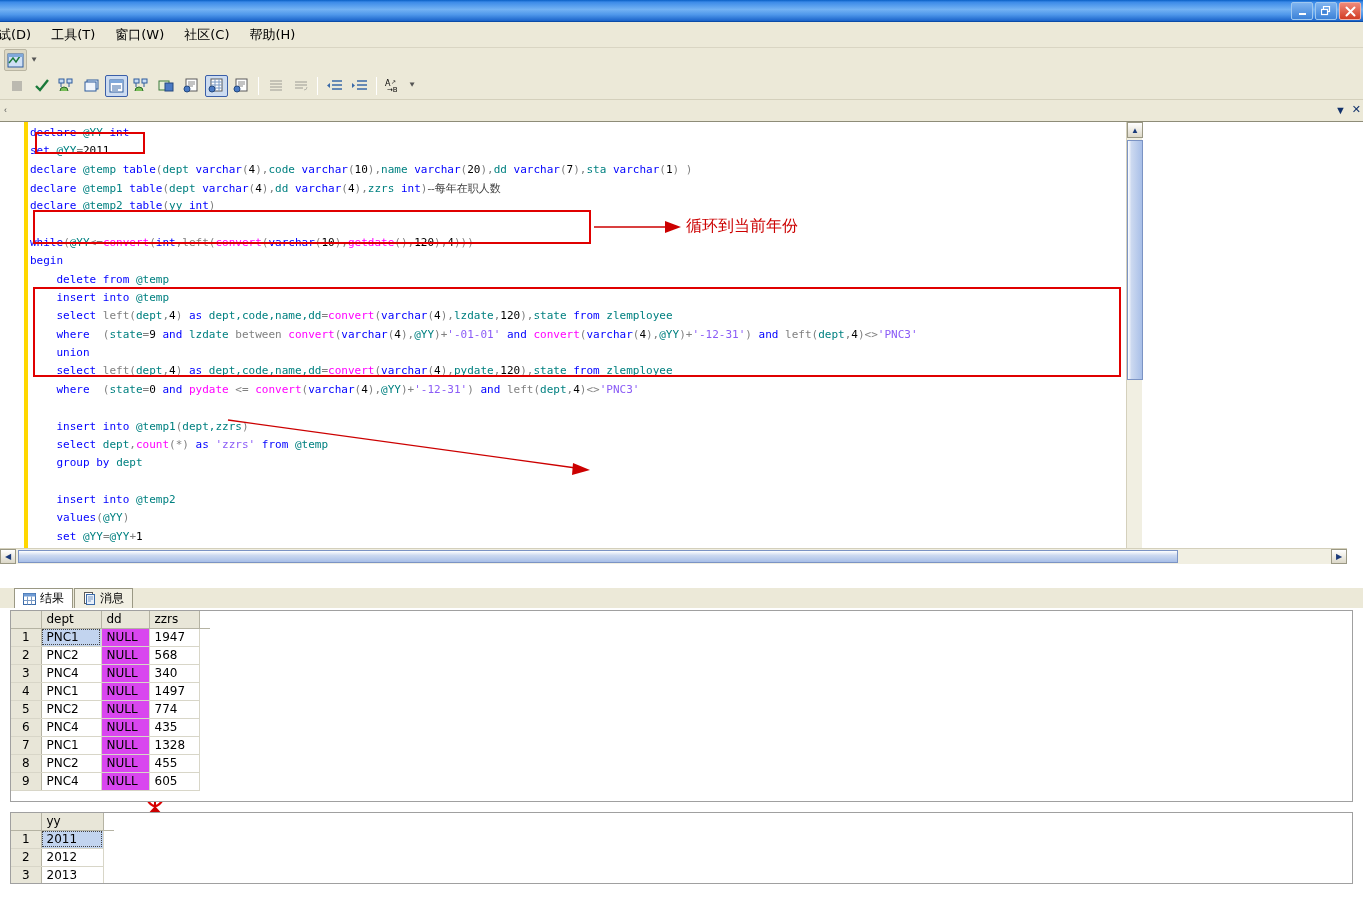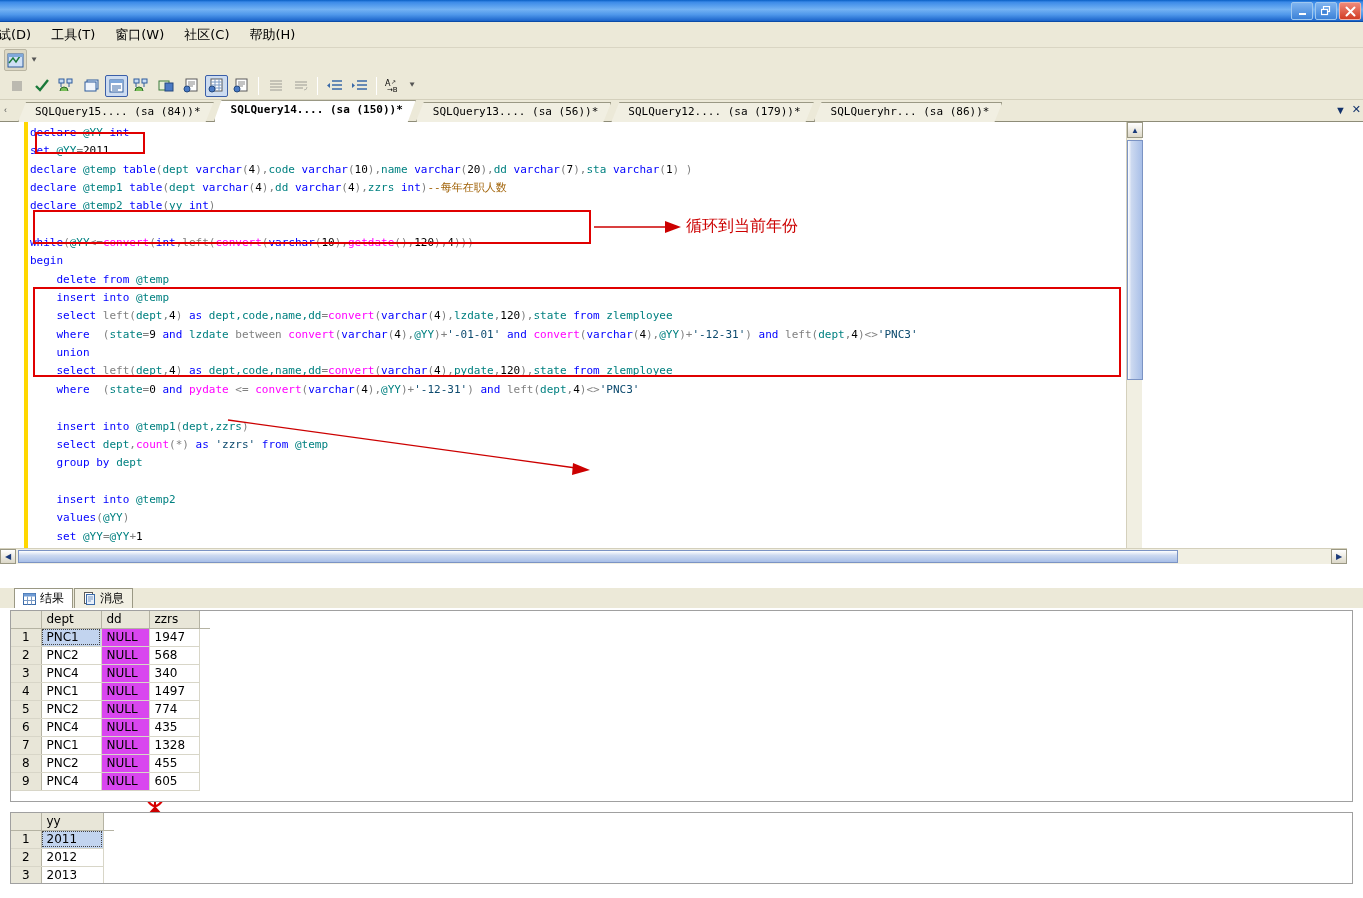--- a/index.html
+++ b/index.html
@@ -116,22 +116,22 @@
     font-family: "DejaVu Sans Mono", monospace;
     font-size: 11px;
     line-height: 18.35px;
     white-space: pre;
     color: #000000;
   }
   .code div { height: 18.35px; }
   .k  { color: #0000ff; }
   .fn { color: #ff00ff; }         
   .ty { color: #008080; }         
-  .st { color: #0c4a6e; }         
-  .cm { color: #a16207; }         
+  .st { color: #8b5cf6; }         
+  .cm { color: #404040; font-family: Liberation Serif, serif; }         
   .gy { color: #808080; }         
   .pl { color: #000000; }
 
   
   .v-scroll {
     position: absolute; right: 0; top: 122px; width: 16px; height: 442px;
     background: #f1efe2; border-left: 1px solid #d4d0bc;
   }
   .v-scroll .arrow {
     position: absolute; left: 0; width: 16px; height: 16px;
@@ -370,27 +370,20 @@
         <text x="0" y="8" font-size="8" font-family="DejaVu Sans" fill="#000">A</text>
         <text x="6" y="6" font-size="6" font-family="DejaVu Sans" fill="#000">↗</text>
         <text x="2" y="14" font-size="7" font-family="DejaVu Sans" fill="#000">→B</text>
       </svg>
     </div>
     <div class="tgrip">⯆</div>
   </div>
 
   <div class="tabstrip">
     <div class="tab-left-arrow">‹</div>
-    <div class="tabs">
-      <div class="tab">SQLQuery15....  (sa (84))*</div>
-      <div class="tab active">SQLQuery14....  (sa (150))*</div>
-      <div class="tab">SQLQuery13....  (sa (56))*</div>
-      <div class="tab">SQLQuery12....  (sa (179))*</div>
-      <div class="tab">SQLQueryhr...  (sa (86))*</div>
-    </div>
     <div class="tabstrip-right">
       <span>▼</span>
       <span>✕</span>
     </div>
   </div>
 
   <div class="editor">
     <div class="editor-gutter"></div>
     <div class="yellow-bar"></div>
     <div class="code" id="code-area"><div><span class="k">declare </span><span class="ty">@YY</span><span class="pl"> </span><span class="k">int</span></div><div><span class="k">set </span><span class="ty">@YY</span><span class="gy">=</span><span class="pl">2011</span></div><div><span class="k">declare </span><span class="ty">@temp</span><span class="pl"> </span><span class="k">table</span><span class="gy">(</span><span class="ty">dept </span><span class="k">varchar</span><span class="gy">(</span><span class="pl">4</span><span class="gy">),</span><span class="ty">code </span><span class="k">varchar</span><span class="gy">(</span><span class="pl">10</span><span class="gy">),</span><span class="ty">name </span><span class="k">varchar</span><span class="gy">(</span><span class="pl">20</span><span class="gy">),</span><span class="ty">dd </span><span class="k">varchar</span><span class="gy">(</span><span class="pl">7</span><span class="gy">),</span><span class="ty">sta </span><span class="k">varchar</span><span class="gy">(</span><span class="pl">1</span><span class="gy">) )</span></div><div><span class="k">declare </span><span class="ty">@temp1</span><span class="pl"> </span><span class="k">table</span><span class="gy">(</span><span class="ty">dept </span><span class="k">varchar</span><span class="gy">(</span><span class="pl">4</span><span class="gy">),</span><span class="ty">dd </span><span class="k">varchar</span><span class="gy">(</span><span class="pl">4</span><span class="gy">),</span><span class="ty">zzrs </span><span class="k">int</span><span class="gy">)</span><span class="cm">--每年在职人数</span></div><div><span class="k">declare </span><span class="ty">@temp2</span><span class="pl"> </span><span class="k">table</span><span class="gy">(</span><span class="ty">yy </span><span class="k">int</span><span class="gy">)</span></div><div>&nbsp;</div><div><span class="k">while</span><span class="gy">(</span><span class="ty">@YY</span><span class="gy">&lt;=</span><span class="fn">convert</span><span class="gy">(</span><span class="k">int</span><span class="gy">,</span><span class="gy">left</span><span class="gy">(</span><span class="fn">convert</span><span class="gy">(</span><span class="k">varchar</span><span class="gy">(</span><span class="pl">10</span><span class="gy">),</span><span class="fn">getdate</span><span class="gy">(),</span><span class="pl">120</span><span class="gy">),</span><span class="pl">4</span><span class="gy">)))</span></div><div><span class="k">begin</span></div><div><span class="pl">    </span><span class="k">delete </span><span class="k">from </span><span class="ty">@temp</span></div><div><span class="pl">    </span><span class="k">insert </span><span class="k">into </span><span class="ty">@temp</span></div><div><span class="pl">    </span><span class="k">select </span><span class="gy">left</span><span class="gy">(</span><span class="ty">dept</span><span class="gy">,</span><span class="pl">4</span><span class="gy">) </span><span class="k">as </span><span class="ty">dept,code,name,dd</span><span class="gy">=</span><span class="fn">convert</span><span class="gy">(</span><span class="k">varchar</span><span class="gy">(</span><span class="pl">4</span><span class="gy">),</span><span class="ty">lzdate</span><span class="gy">,</span><span class="pl">120</span><span class="gy">),</span><span class="ty">state </span><span class="k">from </span><span class="ty">zlemployee</span></div><div><span class="pl">    </span><span class="k">where  </span><span class="gy">(</span><span class="ty">state</span><span class="gy">=</span><span class="pl">9 </span><span class="k">and </span><span class="ty">lzdate </span><span class="gy">between </span><span class="fn">convert</span><span class="gy">(</span><span class="k">varchar</span><span class="gy">(</span><span class="pl">4</span><span class="gy">),</span><span class="ty">@YY</span><span class="gy">)+</span><span class="st">'-01-01' </span><span class="k">and </span><span class="fn">convert</span><span class="gy">(</span><span class="k">varchar</span><span class="gy">(</span><span class="pl">4</span><span class="gy">),</span><span class="ty">@YY</span><span class="gy">)+</span><span class="st">'-12-31'</span><span class="gy">) </span><span class="k">and </span><span class="gy">left</span><span class="gy">(</span><span class="ty">dept</span><span class="gy">,</span><span class="pl">4</span><span class="gy">)&lt;&gt;</span><span class="st">'PNC3'</span></div><div><span class="pl">    </span><span class="k">union</span></div><div><span class="pl">    </span><span class="k">select </span><span class="gy">left</span><span class="gy">(</span><span class="ty">dept</span><span class="gy">,</span><span class="pl">4</span><span class="gy">) </span><span class="k">as </span><span class="ty">dept,code,name,dd</span><span class="gy">=</span><span class="fn">convert</span><span class="gy">(</span><span class="k">varchar</span><span class="gy">(</span><span class="pl">4</span><span class="gy">),</span><span class="ty">pydate</span><span class="gy">,</span><span class="pl">120</span><span class="gy">),</span><span class="ty">state </span><span class="k">from </span><span class="ty">zlemployee</span></div><div><span class="pl">    </span><span class="k">where  </span><span class="gy">(</span><span class="ty">state</span><span class="gy">=</span><span class="pl">0 </span><span class="k">and </span><span class="fn">pydate </span><span class="gy">&lt;= </span><span class="fn">convert</span><span class="gy">(</span><span class="k">varchar</span><span class="gy">(</span><span class="pl">4</span><span class="gy">),</span><span class="ty">@YY</span><span class="gy">)+</span><span class="st">'-12-31'</span><span class="gy">) </span><span class="k">and </span><span class="gy">left</span><span class="gy">(</span><span class="ty">dept</span><span class="gy">,</span><span class="pl">4</span><span class="gy">)&lt;&gt;</span><span class="st">'PNC3'</span></div><div>&nbsp;</div><div><span class="pl">    </span><span class="k">insert </span><span class="k">into </span><span class="ty">@temp1</span><span class="gy">(</span><span class="ty">dept,zzrs</span><span class="gy">)</span></div><div><span class="pl">    </span><span class="k">select </span><span class="ty">dept</span><span class="gy">,</span><span class="fn">count</span><span class="gy">(</span><span class="gy">*</span><span class="gy">) </span><span class="k">as </span><span class="st">'zzrs' </span><span class="k">from </span><span class="ty">@temp</span></div><div><span class="pl">    </span><span class="k">group </span><span class="k">by </span><span class="ty">dept</span></div><div>&nbsp;</div><div><span class="pl">    </span><span class="k">insert </span><span class="k">into </span><span class="ty">@temp2</span></div><div><span class="pl">    </span><span class="k">values</span><span class="gy">(</span><span class="ty">@YY</span><span class="gy">)</span></div><div><span class="pl">    </span><span class="k">set </span><span class="ty">@YY</span><span class="gy">=</span><span class="ty">@YY</span><span class="gy">+</span><span class="pl">1</span></div><div><span class="k">end</span></div></div>

